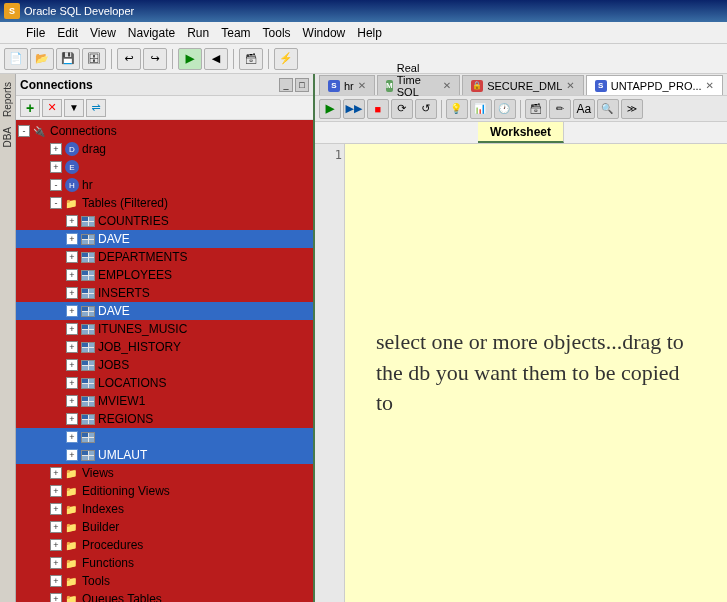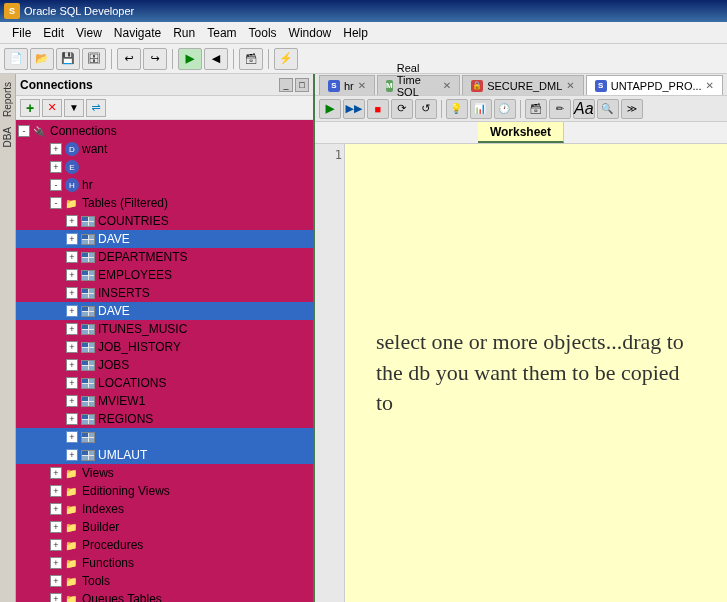--- a/index.html
+++ b/index.html
@@ -16,21 +16,21 @@
       font-size: 11px;
     }
     #title-bar .icon { width: 16px; height: 16px; margin-right: 4px; background: #e8a020; border-radius: 2px; font-size: 9px; display: flex; align-items: center; justify-content: center; color: white; font-weight: bold; }
 
     
     #menu-bar {
       background: #f0f0f0;
       height: 22px;
       display: flex;
       align-items: center;
-      padding: 0 6px;
+      padding: 0 20px;
       border-bottom: 1px solid #ccc;
     }
     #menu-bar span {
       padding: 2px 6px;
       font-size: 12px;
       cursor: pointer;
       color: #000;
     }
 
     
@@ -78,21 +78,21 @@
       padding: 4px 2px;
       cursor: pointer;
       color: #333;
       white-space: nowrap;
       background: #d4d0c8;
     }
 
     
     #connections-panel {
       width: 314px;
-      background: #be185d;
+      background: #b91c1c;
       border-right: 2px solid #4a7a4a;
       display: flex;
       flex-direction: column;
       overflow: hidden;
     }
 
     #connections-header {
       background: #e8e8e8;
       border-bottom: 1px solid #ccc;
       height: 22px;
@@ -314,21 +314,21 @@
         <span class="tree-icon">🔌</span>
         <span class="tree-label">Connections</span>
       </div>
 
       <div class="tree-item" style="padding-left:18px;">
         <span class="tree-indent"></span>
         <span class="tree-toggle">+</span>
         <span class="tree-icon">
             <div class="icon-db">D</div>
           </span>
-        <span class="tree-label">want</span>
+        <span class="tree-label">drag</span>
       </div>
 
       <div class="tree-item" style="padding-left:18px;">
         <span class="tree-indent"></span>
         <span class="tree-toggle">+</span>
         <span class="tree-icon">
             <div class="icon-db">E</div>
           </span>
       </div>
 
@@ -609,21 +609,21 @@
       <div class="sql-btn" style="color:red;">■</div>
       <div class="sql-btn">⟳</div>
       <div class="sql-btn">↺</div>
       <div class="sql-separator"></div>
       <div class="sql-btn" style="font-size:10px;">💡</div>
       <div class="sql-btn" style="font-size:10px;">📊</div>
       <div class="sql-btn" style="font-size:10px;">🕐</div>
       <div class="sql-separator"></div>
       <div class="sql-btn" style="font-size:10px;">🗃</div>
       <div class="sql-btn" style="font-size:10px;">✏</div>
-      <div class="sql-btn" style="font-size:16px;font-style:italic;">Aa</div>
+      <div class="sql-btn" style="font-size:12px;">Aa</div>
       <div class="sql-btn" style="font-size:10px;">🔍</div>
       <div class="sql-btn" style="font-size:10px;">≫</div>
     </div>
 
     <div id="worksheet-tabs">
       <div class="ws-tab active">
         <span>Worksheet</span>
       </div>
     </div>
 

